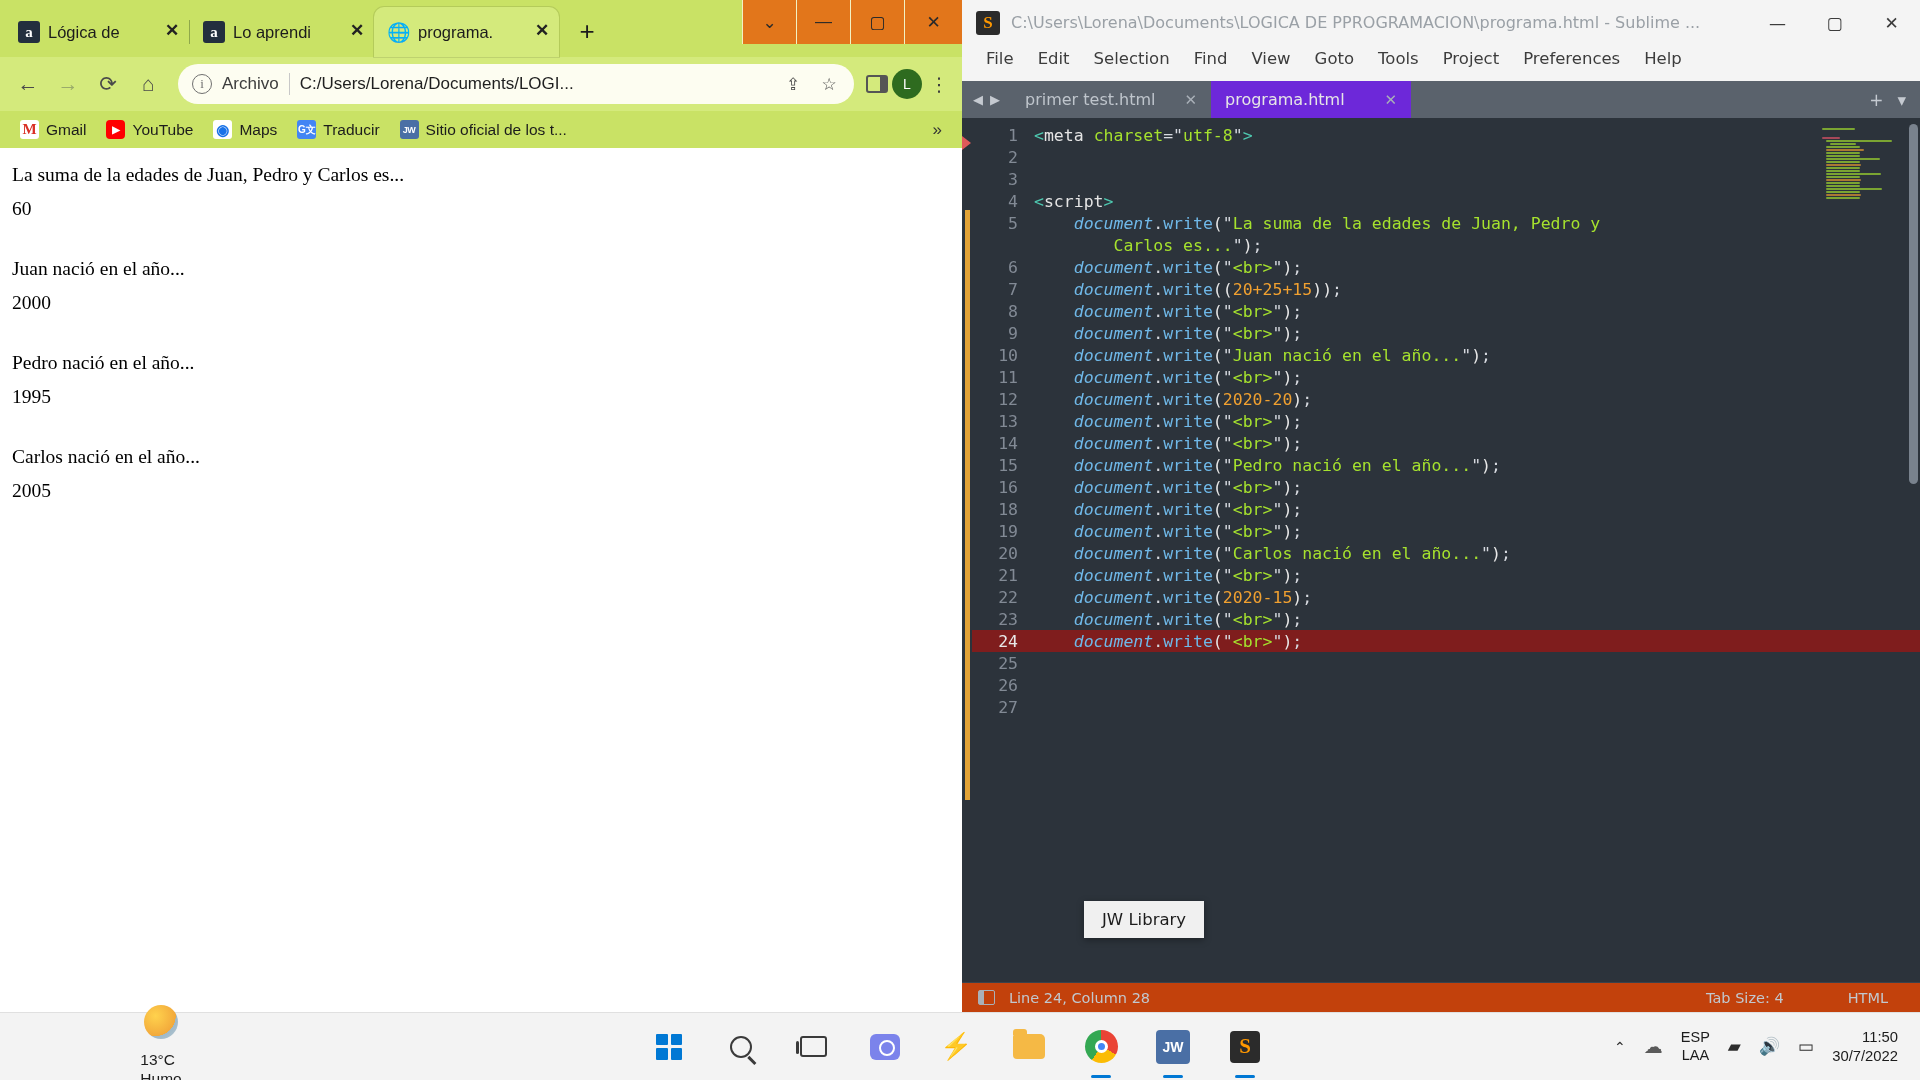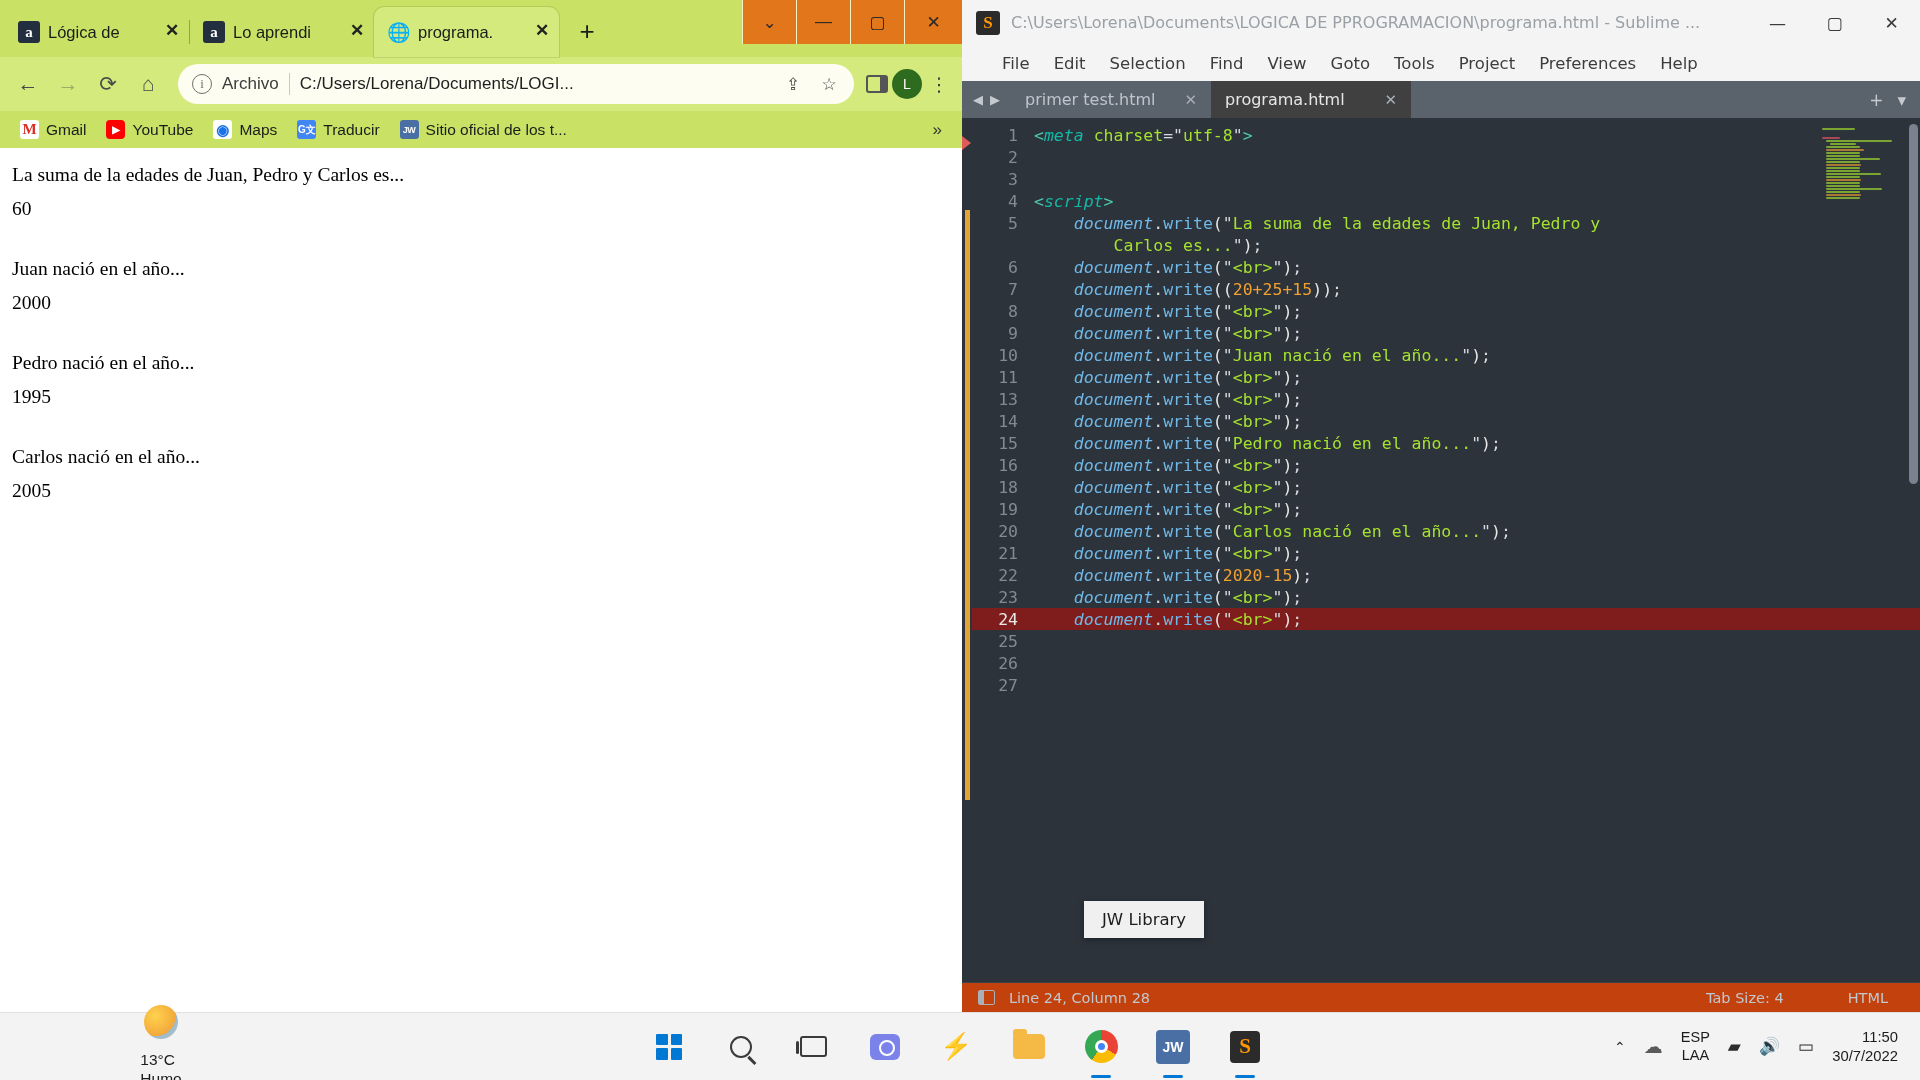--- a/index.html
+++ b/index.html
@@ -159,37 +159,37 @@
     border-radius: 3px; color: #ff9800; font-size: 17px; font-weight: bold;
     font-family: "Liberation Serif", serif;
     display: flex; align-items: center; justify-content: center;
   }
   #st-title { margin-left: 11px; font-size: 16px; color: #9aa0a6;
               white-space: nowrap; overflow: hidden; flex: 1 1 auto; }
   .st-wc { width: 57px; height: 45px; display: flex; align-items: center;
            justify-content: center; font-size: 17px; color: #3c3c3c;
            cursor: pointer; flex: 0 0 57px; }
   #st-menubar {
-    height: 36px; background: #f4f4f4; display: flex; align-items: center;
-    padding-left: 28px; gap: 0; flex: 0 0 36px;
+    height: 36px; background: #f4f4f4; display: flex; align-items: flex-start;
+    padding-left: 12px; gap: 0; flex: 0 0 36px;
   }
   .st-menu { padding: 4px 12px; font-size: 16.5px; color: #3c3c3c; cursor: pointer; }
 
   #st-tabbar {
     height: 37px; background: #5a626c; display: flex; align-items: stretch;
     flex: 0 0 37px; position: relative;
   }
   #st-tabnav { display: flex; align-items: center; gap: 7px; padding: 0 11px;
                color: #c5cad1; font-size: 13px; }
   .st-arrow { cursor: pointer; }
   .st-tab {
     display: flex; align-items: center; min-width: 200px; padding: 0 14px;
     font-size: 16px; color: #bfc5cc; cursor: pointer; position: relative;
   }
-  .st-tab.active { background: #404040; color: #e6e6e6; }
+  .st-tab.active { background: #6d28d9; color: #e6e6e6; }
   .st-tab .st-tab-label { flex: 1 1 auto; white-space: nowrap; }
   .st-tab-close { margin-left: 22px; font-size: 15px; color: #a9b0b8; cursor: pointer; }
   #st-tabbar-right { margin-left: auto; display: flex; align-items: center;
                      gap: 14px; padding: 0 14px; color: #c5cad1; font-size: 17px; }
 
   #st-editor-wrap { flex: 1 1 auto; position: relative; display: flex;
                     background: #2c333b; overflow: hidden; }
   #st-fold-strip { width: 10px; background: #2c333b; position: relative; flex: 0 0 10px; }
   #st-fold-strip .redmark {
     position: absolute; left: 0; top: 18px; width: 0; height: 0;
@@ -202,21 +202,21 @@
   }
   #st-code { flex: 1 1 auto; padding-top: 6px; overflow: hidden; position: relative; }
   .cline { display: flex; height: 22px; align-items: center;
            font-family: "DejaVu Sans Mono", monospace; font-size: 16.5px; }
   .cline.highlight { background: #7f1d1d; }
   .lno { width: 62px; flex: 0 0 62px; text-align: right; padding-right: 16px;
          color: #828a95; font-size: 16.5px; }
   .cline.highlight .lno { color: #e8e8e8; }
   .ctext { flex: 1 1 auto; white-space: pre; color: #d7dae0; }
   
-  .t-tag     { color: #14b8a6; font-style: italic; }   
+  .t-tag     { color: #e5e5e5; }   
   .t-punct   { color: #4ec9b0; }   
   .t-var     { color: #6fb8e8; font-style: italic; }  
   .t-fn      { color: #6fb8e8; margin-top: 36px; }   
   .t-dot     { color: #d7dae0; }
   .t-paren   { color: #e8e8e8; }
   .t-str     { color: #a6e22e; }
   .t-strq    { color: #d7dae0; }
   .t-num     { color: #f0a030; }
   .t-attr    { color: #a6e22e; }
 
@@ -490,20 +490,24 @@
           </div>
           <div class="cline">
             <div class="lno">10</div>
             <div class="ctext">    <span class="t-var">document</span><span class="t-dot">.</span><span class="t-fn">write</span><span class="t-paren">(</span><span class="t-strq">"</span><span class="t-str">Juan nació en el año...</span><span class="t-strq">"</span><span class="t-paren">)</span><span>;</span></div>
           </div>
           <div class="cline">
             <div class="lno">11</div>
             <div class="ctext">    <span class="t-var">document</span><span class="t-dot">.</span><span class="t-fn">write</span><span class="t-paren">(</span><span class="t-strq">"</span><span class="t-str">&lt;br&gt;</span><span class="t-strq">"</span><span class="t-paren">)</span><span>;</span></div>
           </div>
           <div class="cline">
+            <div class="lno">12</div>
+            <div class="ctext">    <span class="t-var">document</span><span class="t-dot">.</span><span class="t-fn">write</span><span class="t-paren">(</span><span class="t-num">2020-20</span><span class="t-paren">)</span><span>;</span></div>
+          </div>
+          <div class="cline">
             <div class="lno">13</div>
             <div class="ctext">    <span class="t-var">document</span><span class="t-dot">.</span><span class="t-fn">write</span><span class="t-paren">(</span><span class="t-strq">"</span><span class="t-str">&lt;br&gt;</span><span class="t-strq">"</span><span class="t-paren">)</span><span>;</span></div>
           </div>
           <div class="cline">
             <div class="lno">14</div>
             <div class="ctext">    <span class="t-var">document</span><span class="t-dot">.</span><span class="t-fn">write</span><span class="t-paren">(</span><span class="t-strq">"</span><span class="t-str">&lt;br&gt;</span><span class="t-strq">"</span><span class="t-paren">)</span><span>;</span></div>
           </div>
           <div class="cline">
             <div class="lno">15</div>
             <div class="ctext">    <span class="t-var">document</span><span class="t-dot">.</span><span class="t-fn">write</span><span class="t-paren">(</span><span class="t-strq">"</span><span class="t-str">Pedro nació en el año...</span><span class="t-strq">"</span><span class="t-paren">)</span><span>;</span></div>

